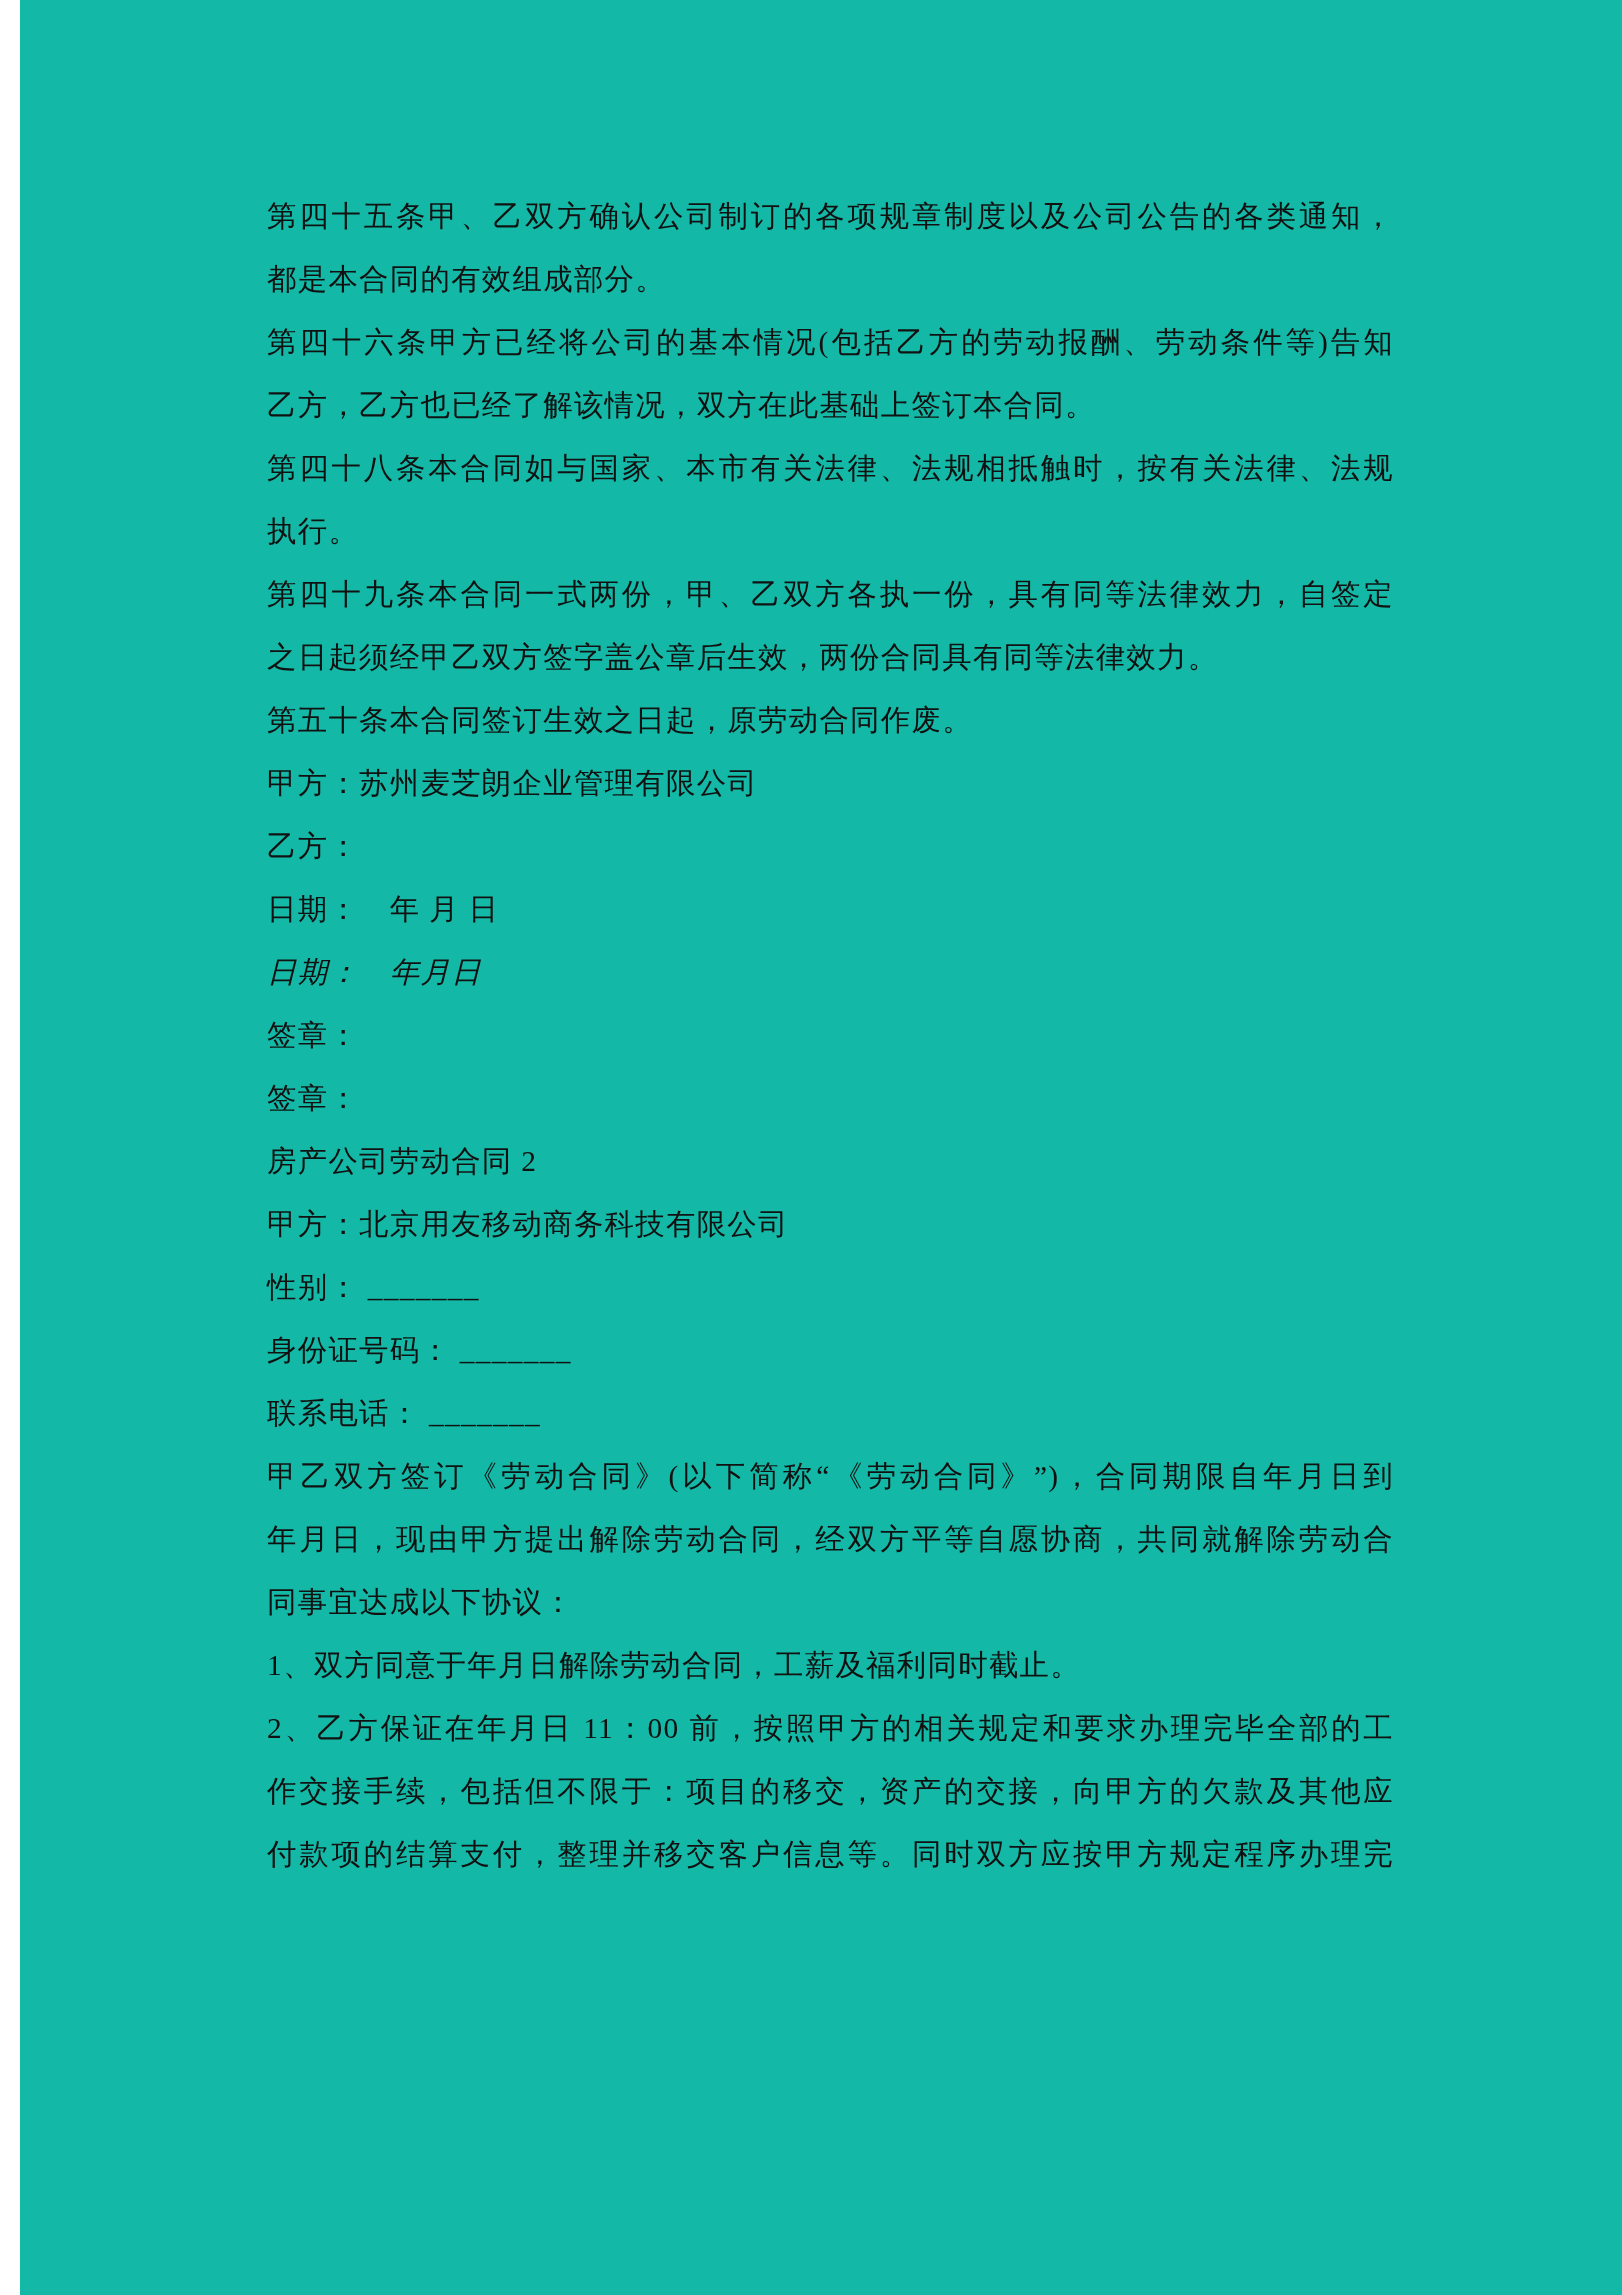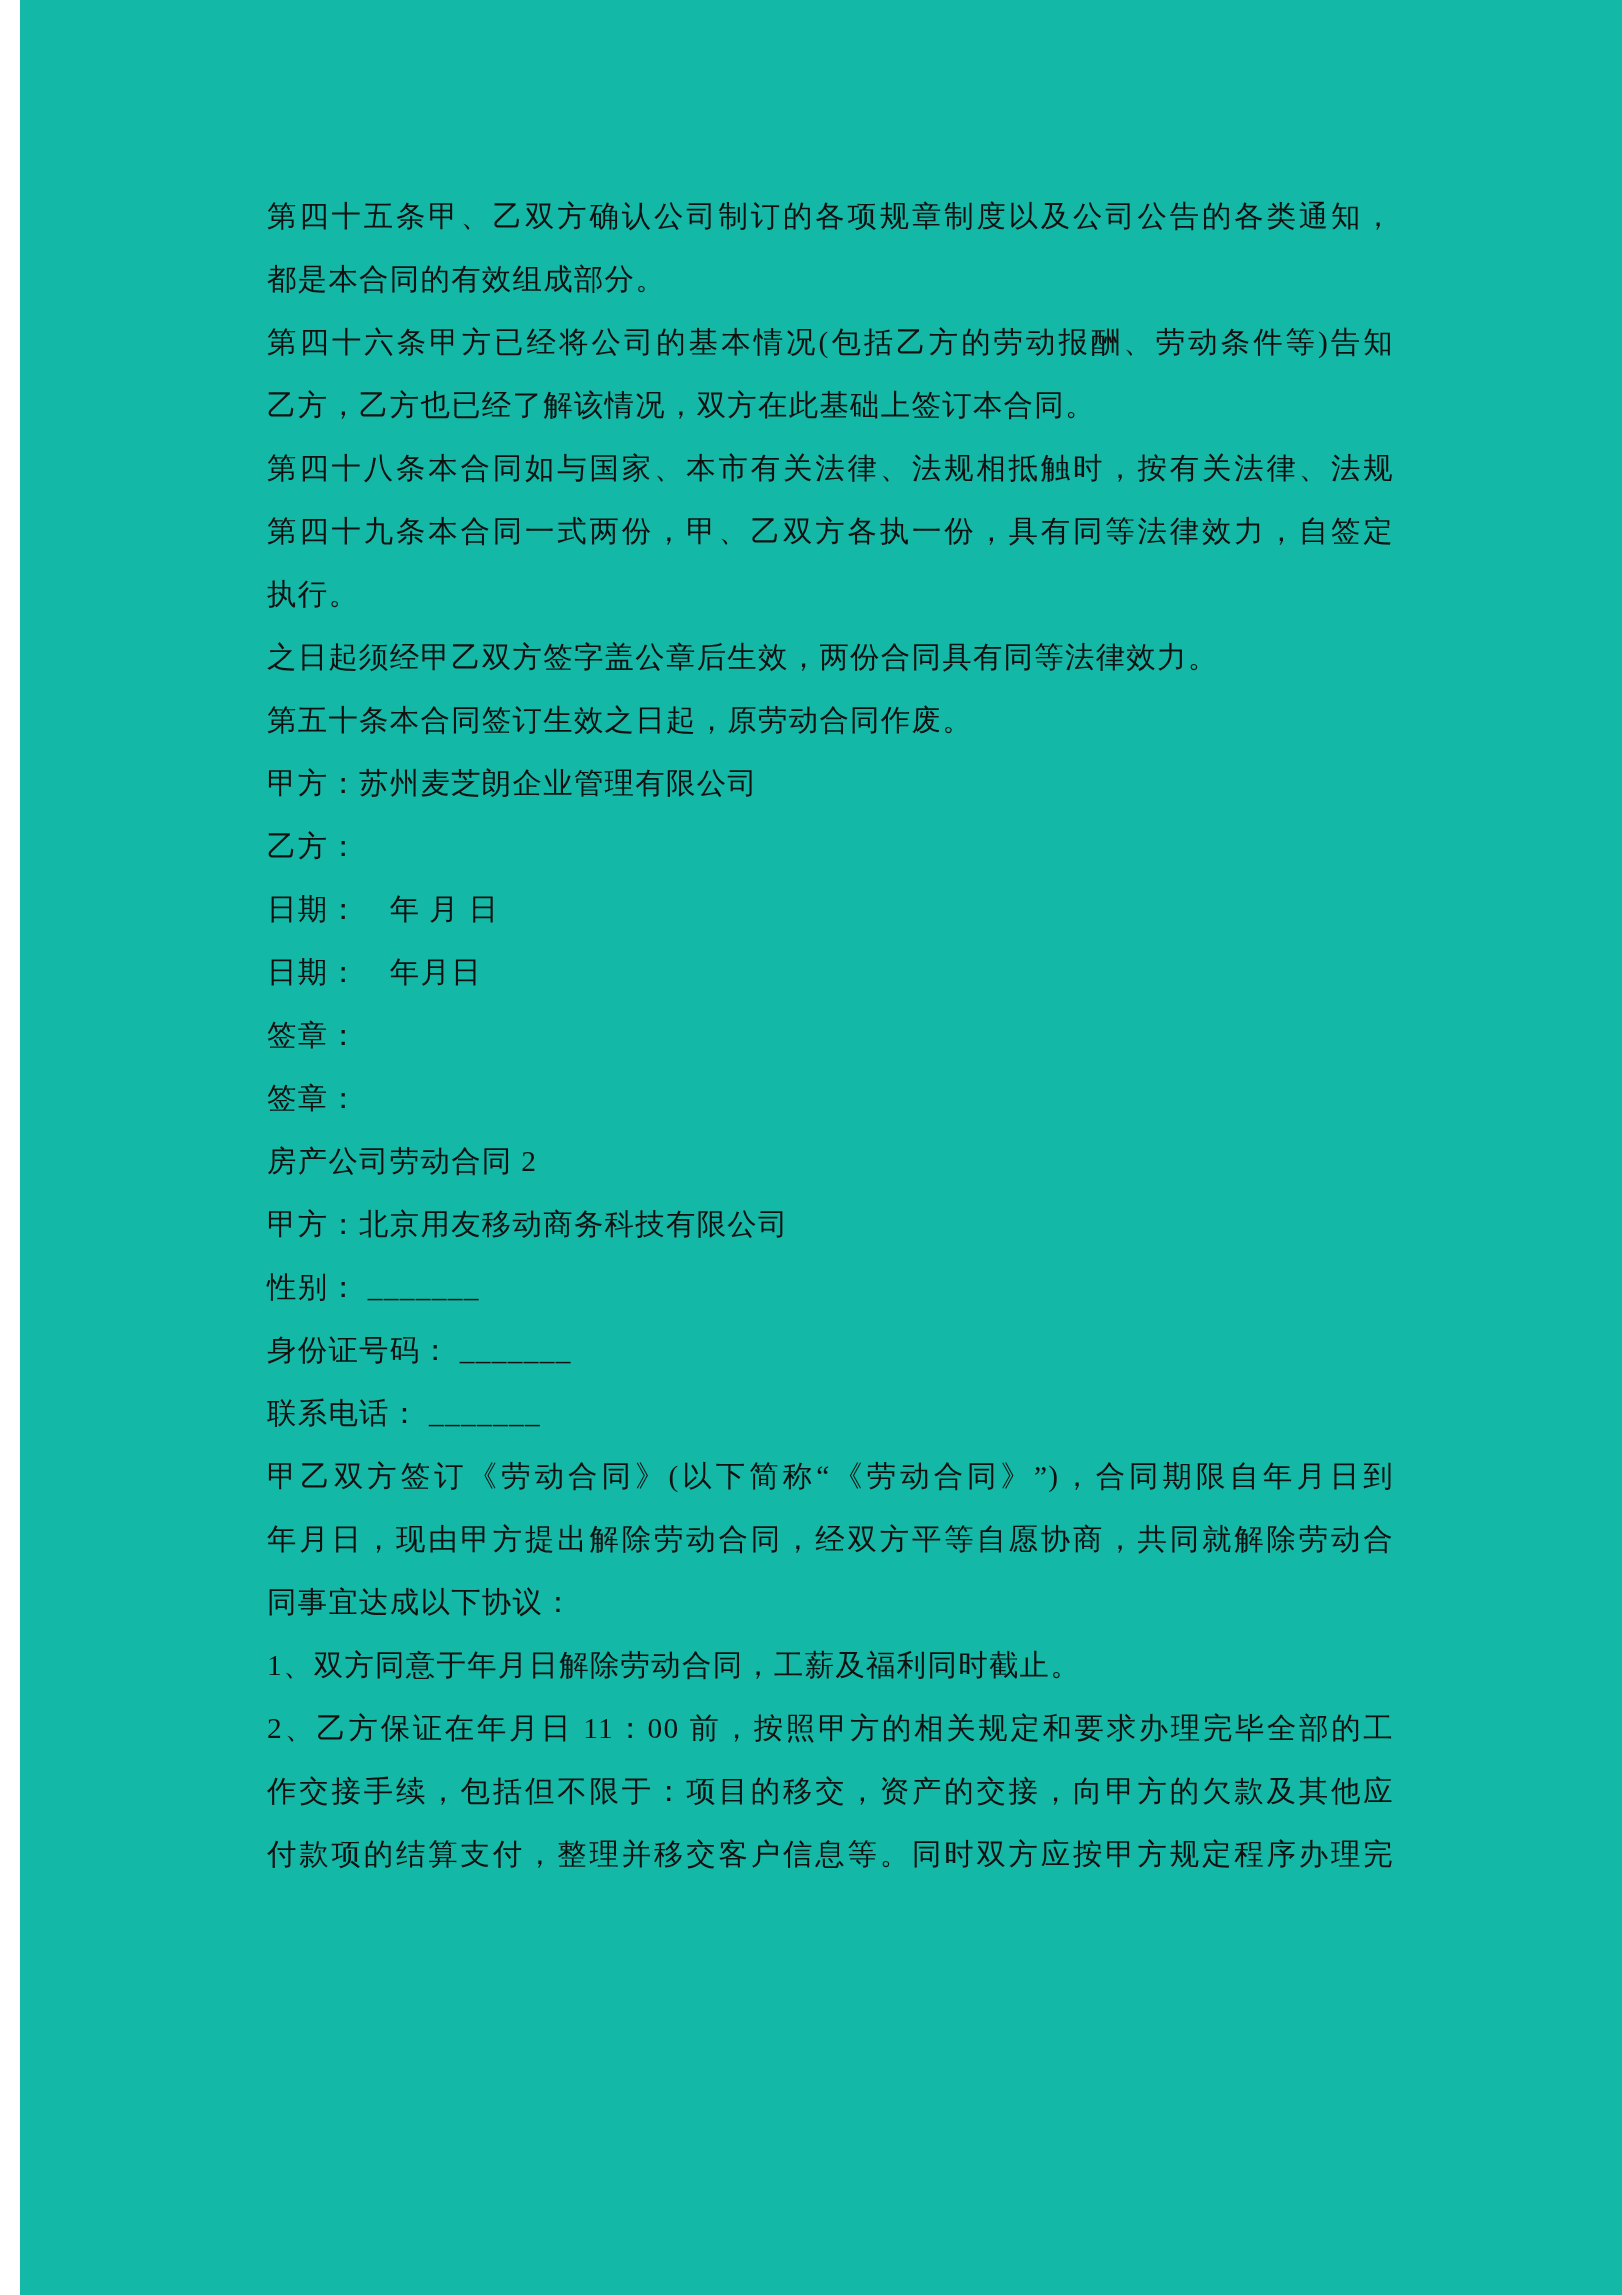--- a/index.html
+++ b/index.html
@@ -44,28 +44,28 @@
 <body>
 
 <div class="page" style="background: #14b8a6; margin-left: 20px;">
   <div class="content" style="background: transparent;">
 
   <div class="line full" style="color: rgb(17, 17, 17);">第四十五条甲、乙双方确认公司制订的各项规章制度以及公司公告的各类通知，</div>
       <div class="line" style="color: rgb(17, 17, 17);">都是本合同的有效组成部分。</div>
       <div class="line full" style="color: rgb(17, 17, 17);">第四十六条甲方已经将公司的基本情况(包括乙方的劳动报酬、劳动条件等)告知</div>
       <div class="line" style="color: rgb(17, 17, 17);">乙方，乙方也已经了解该情况，双方在此基础上签订本合同。</div>
       <div class="line full" style="color: rgb(17, 17, 17);">第四十八条本合同如与国家、本市有关法律、法规相抵触时，按有关法律、法规</div>
+      <div class="line" style="color: rgb(17, 17, 17);">执行。</div>
       <div class="line full" style="color: rgb(17, 17, 17);">第四十九条本合同一式两份，甲、乙双方各执一份，具有同等法律效力，自签定</div>
-      <div class="line" style="color: rgb(17, 17, 17);">执行。</div>
       <div class="line" style="color: rgb(17, 17, 17);">之日起须经甲乙双方签字盖公章后生效，两份合同具有同等法律效力。</div>
       <div class="line" style="color: rgb(17, 17, 17);">第五十条本合同签订生效之日起，原劳动合同作废。</div>
       <div class="line" style="color: rgb(17, 17, 17);">甲方：苏州麦芝朗企业管理有限公司</div>
       <div class="line" style="color: rgb(17, 17, 17);">乙方：</div>
       <div class="line" style="color: rgb(17, 17, 17);">日期：　年 月 日</div>
-      <div class="line" style="color: rgb(17, 17, 17);">日期：　年月日</div>
+      <div class="line" style="color: rgb(17, 17, 17); font-style: italic;">日期：　年月日</div>
       <div class="line" style="color: rgb(17, 17, 17);">签章：</div>
       <div class="line" style="color: rgb(17, 17, 17);">签章：</div>
       <div class="line" style="color: rgb(17, 17, 17);">房产公司劳动合同 2</div>
       <div class="line" style="color: rgb(17, 17, 17);">甲方：北京用友移动商务科技有限公司</div>
       <div class="line" style="color: rgb(17, 17, 17);">性别： _______</div>
       <div class="line" style="color: rgb(17, 17, 17);">身份证号码： _______</div>
       <div class="line" style="color: rgb(17, 17, 17);">联系电话： _______</div>
       <div class="line full" style="color: rgb(17, 17, 17);">甲乙双方签订《劳动合同》(以下简称“《劳动合同》”)，合同期限自年月日到</div>
       <div class="line full" style="color: rgb(17, 17, 17);">年月日，现由甲方提出解除劳动合同，经双方平等自愿协商，共同就解除劳动合</div>
       <div class="line" style="color: rgb(17, 17, 17);">同事宜达成以下协议：</div>

